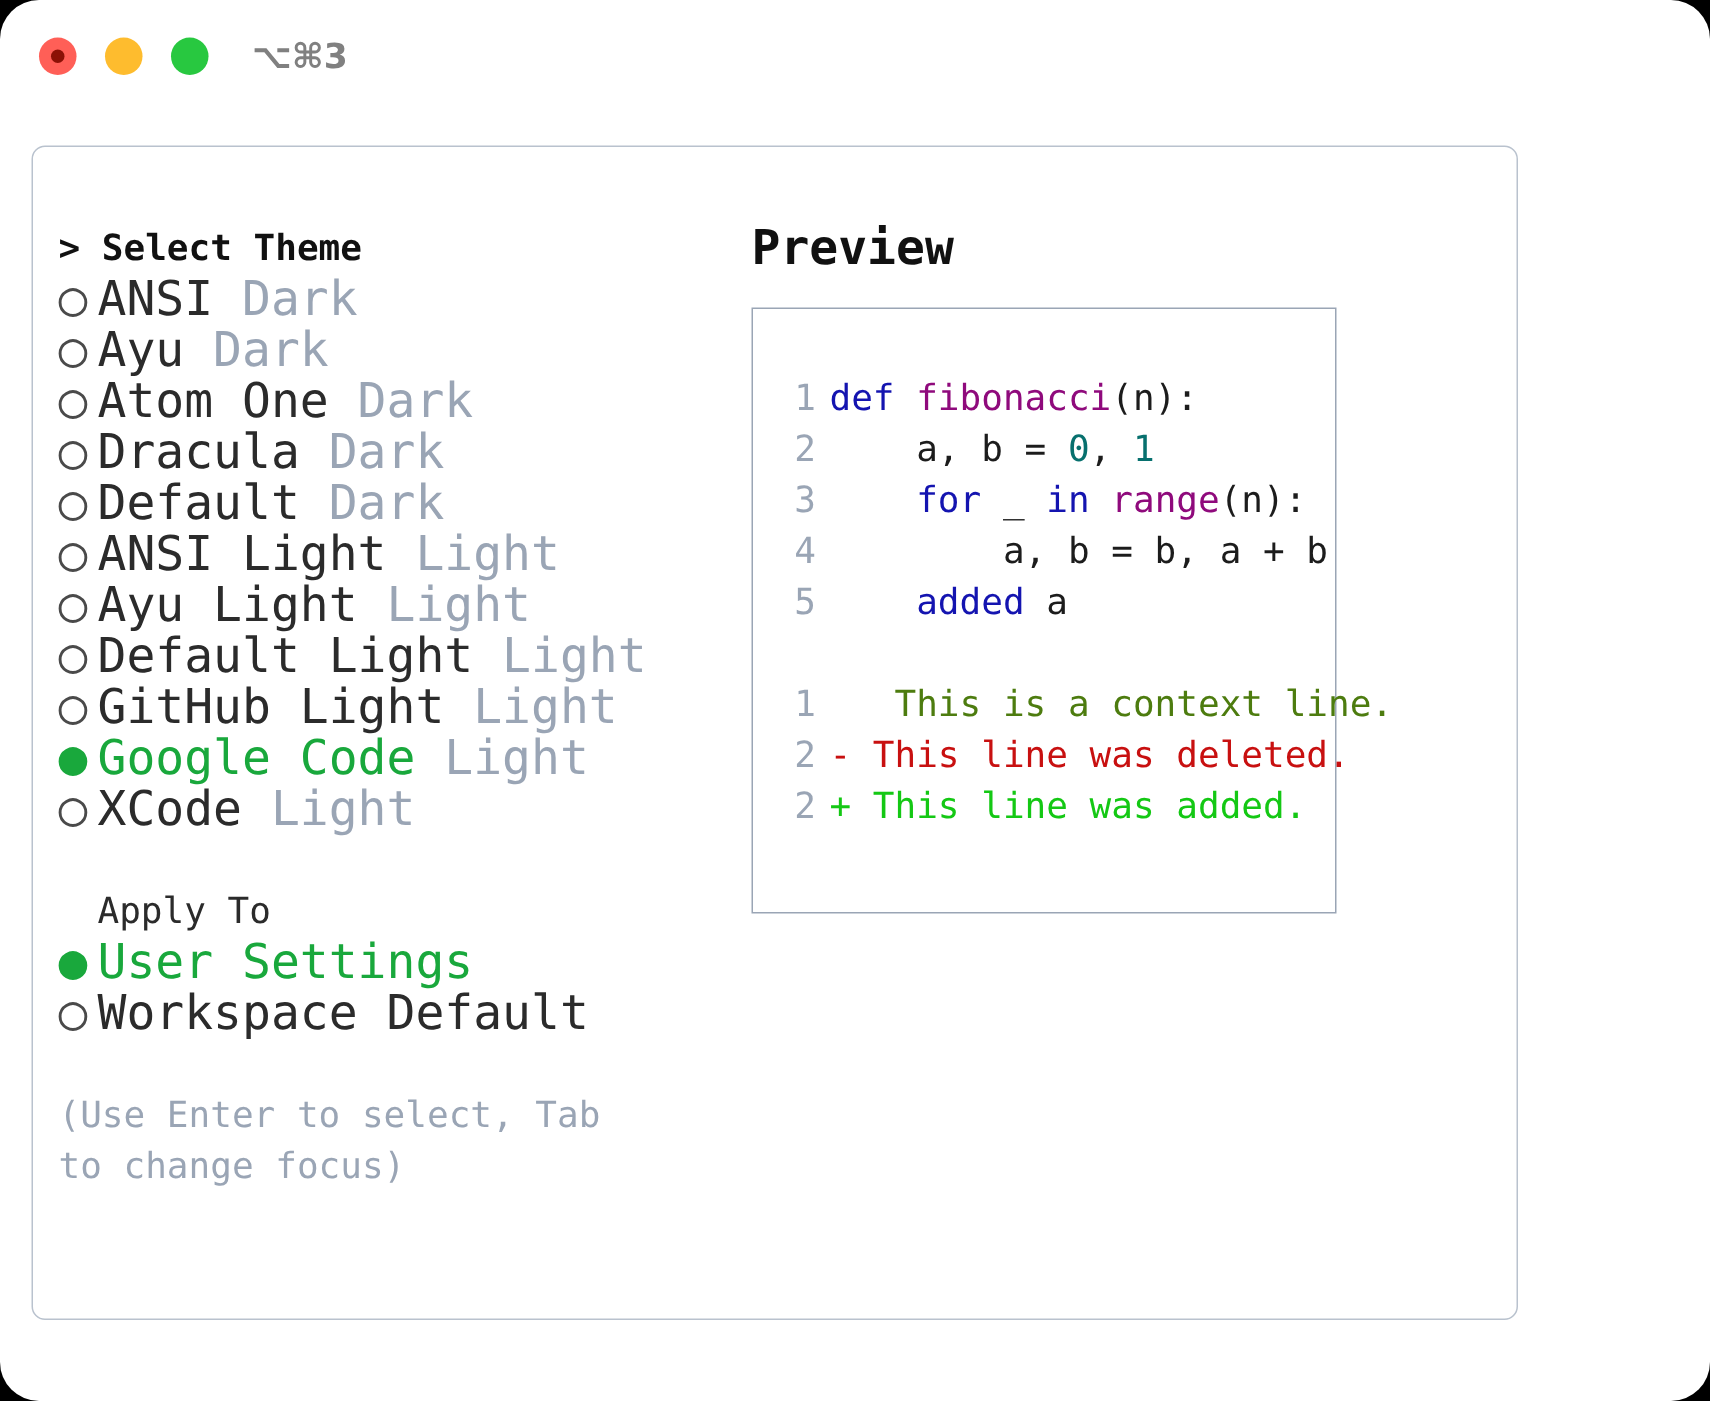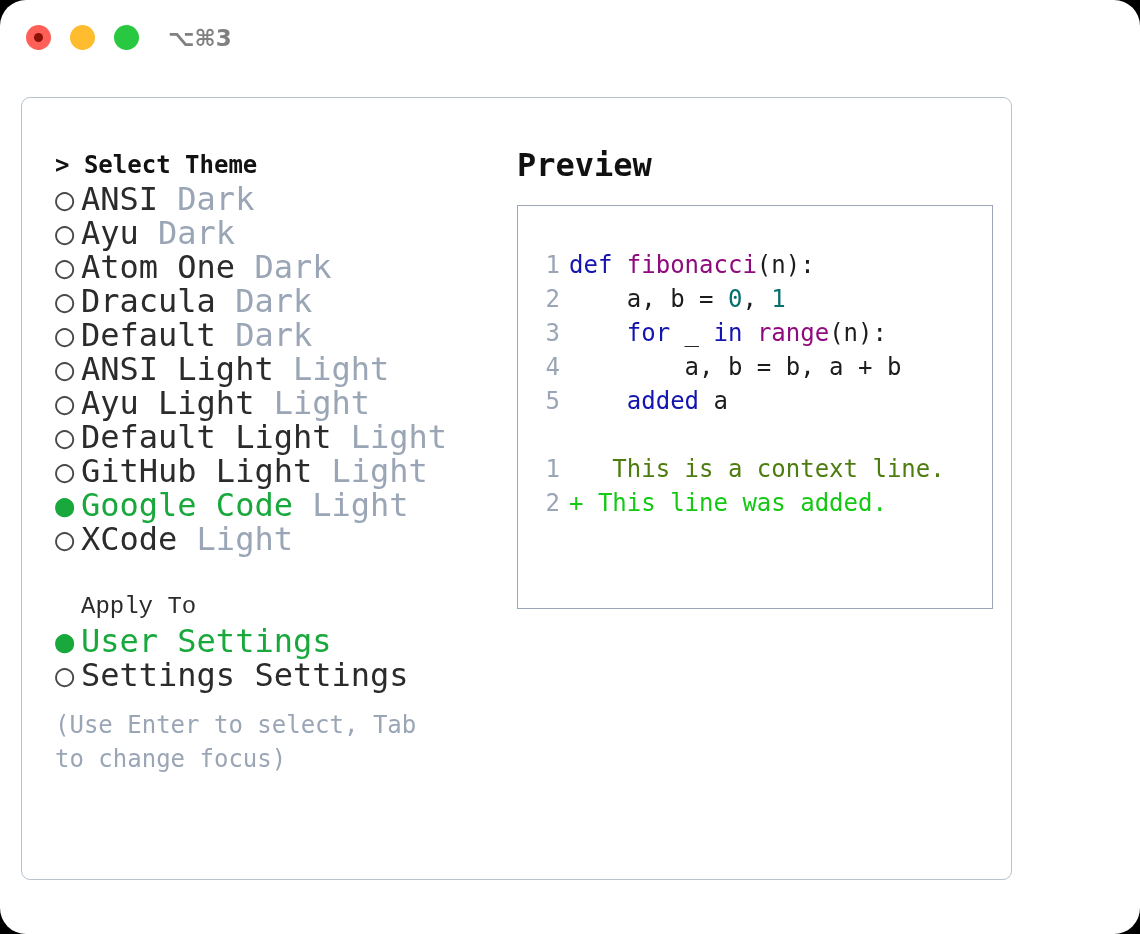--- a/index.html
+++ b/index.html
@@ -74,21 +74,21 @@
     width: 991px;
     height: 783px;
     border: 1.5px solid #b9c2ce;
     border-radius: 9px;
     background: #ffffff;
     box-sizing: border-box;
   }
 
   .columns {
     position: absolute;
-    left: 16px; top: 0;
+    left: 0; top: 0;
     width: 100%; height: 100%;
   }
 
   
   .left-col {
     position: absolute;
     left: 17px; top: 50px;
     width: 450px;
   }
 
@@ -117,46 +117,45 @@
   .opt-tag { color: #9aa5b5; }
 
   .section-gap { height: 34px; }
 
   .section-head {
     font-size: 24px;
     color: #2b2b2b;
     line-height: 34px;
     white-space: pre;
     padding-left: 26px;
-    font-family: Liberation Mono, monospace;
   }
 
   .hint {
-    margin-top: 16px;
+    margin-top: 34px;
     font-size: 24px;
     color: #9aa5b5;
     line-height: 34px;
     width: 400px;
   }
 
   
   .right-col {
     position: absolute;
     left: 479px; top: 50px;
     width: 490px;
   }
   .preview-title {
     font-size: 32px;
     font-weight: bold;
     color: #111111;
     line-height: 34px;
   }
   .preview-box {
     margin-top: 23px;
-    width: 476px;
+    width: 390px;
     height: 404px;
     border: 1.5px solid #9aa5b5;
     box-sizing: border-box;
     background: #ffffff;
     padding: 42px 0 0 20px;
   }
   .code-line {
     font-size: 24px;
     line-height: 34px;
     white-space: pre;
@@ -210,39 +209,40 @@
             <div class="opt"><span class="marker unsel">○</span><span class="opt-label">Default Light</span><span class="opt-tag"> Light</span></div>
             <div class="opt"><span class="marker unsel">○</span><span class="opt-label">GitHub Light</span><span class="opt-tag"> Light</span></div>
             <div class="opt selected"><span class="marker sel">●</span><span class="opt-label">Google Code</span><span class="opt-tag"> Light</span></div>
             <div class="opt"><span class="marker unsel">○</span><span class="opt-label">XCode</span><span class="opt-tag"> Light</span></div>
           </div>
 
         <div class="section-gap"></div>
         <div class="section-head">Apply To</div>
         <div id="apply-list">
             <div class="opt selected"><span class="marker sel">●</span><span class="opt-label">User Settings</span></div>
-            <div class="opt"><span class="marker unsel">○</span><span class="opt-label">Settings Settings</span></div>
+            <div class="opt"><span class="marker unsel">○</span><span class="opt-label">Workspace Default</span></div>
           </div>
 
         <div class="hint">(Use Enter to select, Tab to change focus)</div>
       </div>
 
       <div class="right-col">
         <div class="preview-title">Preview</div>
         <div class="preview-box">
           <div id="code-block">
               <div class="code-line"><span class="lnum">1</span><span class="tok-kw">def </span><span class="tok-fn">fibonacci</span><span class="tok-pl">(n):</span></div>
               <div class="code-line"><span class="lnum">2</span><span class="tok-pl">    a, b = </span><span class="tok-num">0</span><span class="tok-pl">, </span><span class="tok-num">1</span></div>
               <div class="code-line"><span class="lnum">3</span><span class="tok-pl">    </span><span class="tok-kw">for</span><span class="tok-pl"> _ </span><span class="tok-kw">in</span><span class="tok-pl"> </span><span class="tok-fn">range</span><span class="tok-pl">(n):</span></div>
               <div class="code-line"><span class="lnum">4</span><span class="tok-pl">        a, b = b, a + b</span></div>
               <div class="code-line"><span class="lnum">5</span><span class="tok-pl">    </span><span class="tok-kw">added</span><span class="tok-pl"> a</span></div>
             </div>
           <div class="blank-line"></div>
           <div id="diff-block">
               <div class="code-line"><span class="lnum">1</span><span class="diff-ctx">   This is a context line.</span></div>
+              <div class="code-line"><span class="lnum">2</span><span class="diff-del">- This line was deleted.</span></div>
               <div class="code-line"><span class="lnum">2</span><span class="diff-add">+ This line was added.</span></div>
             </div>
         </div>
       </div>
 
     </div>
   </div>
 </div>
 
 </body></html>

